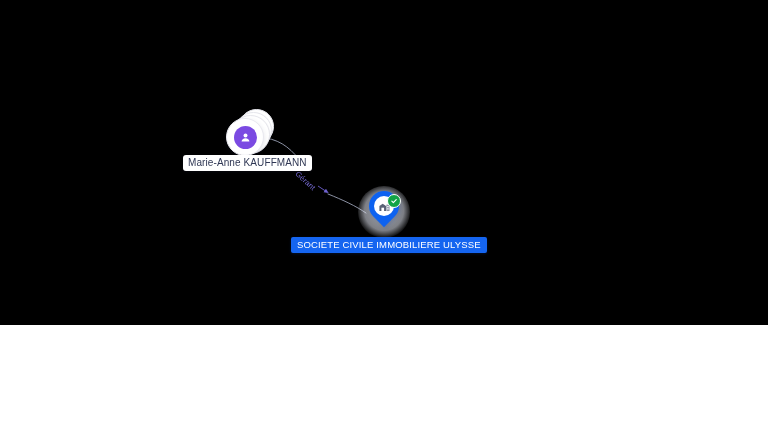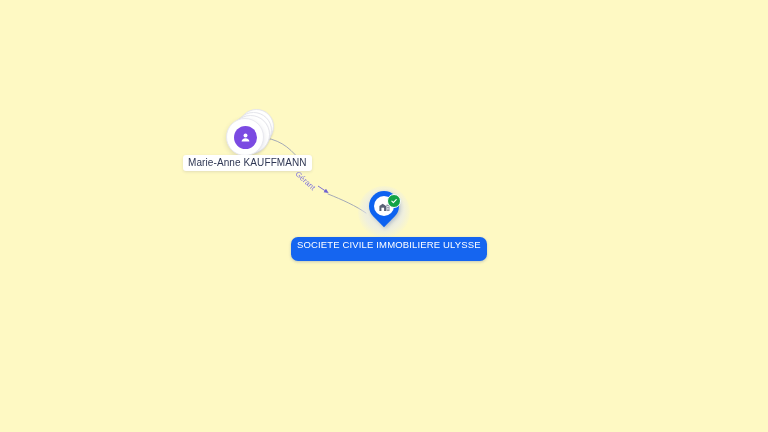--- a/index.html
+++ b/index.html
@@ -8,22 +8,22 @@
   }
   body {
     width: 768px;
     height: 432px;
     overflow: hidden;
     font-family: "Liberation Sans", sans-serif;
   }
   #canvas {
     position: relative;
     width: 768px;
-    height: 432px;
-    background: #fef9c3;
+    height: 325px;
+    background: #000000;
     overflow: hidden;
   }
   #edge-layer {
     position: absolute;
     left: 0;
     top: 0;
     width: 768px;
     height: 432px;
     pointer-events: none;
   }
@@ -138,22 +138,22 @@
     border: 1.3px solid #ffffff;
     display: flex;
     align-items: center;
     justify-content: center;
   }
   .company-label {
     position: absolute;
     left: 291px;
     top: 237px;
     background: #1565f0;
-    border-radius: 7px;
-    padding: 2px 6px 11px 6px;
+    border-radius: 2px;
+    padding: 2px 6px 3px 6px;
     font-size: 9.5px;
     line-height: 11px;
     color: #ffffff;
     white-space: nowrap;
     letter-spacing: 0.15px;
     box-shadow: 0 1px 3px rgba(20,60,150,0.25);
   }
 
   
   .edge-label {

